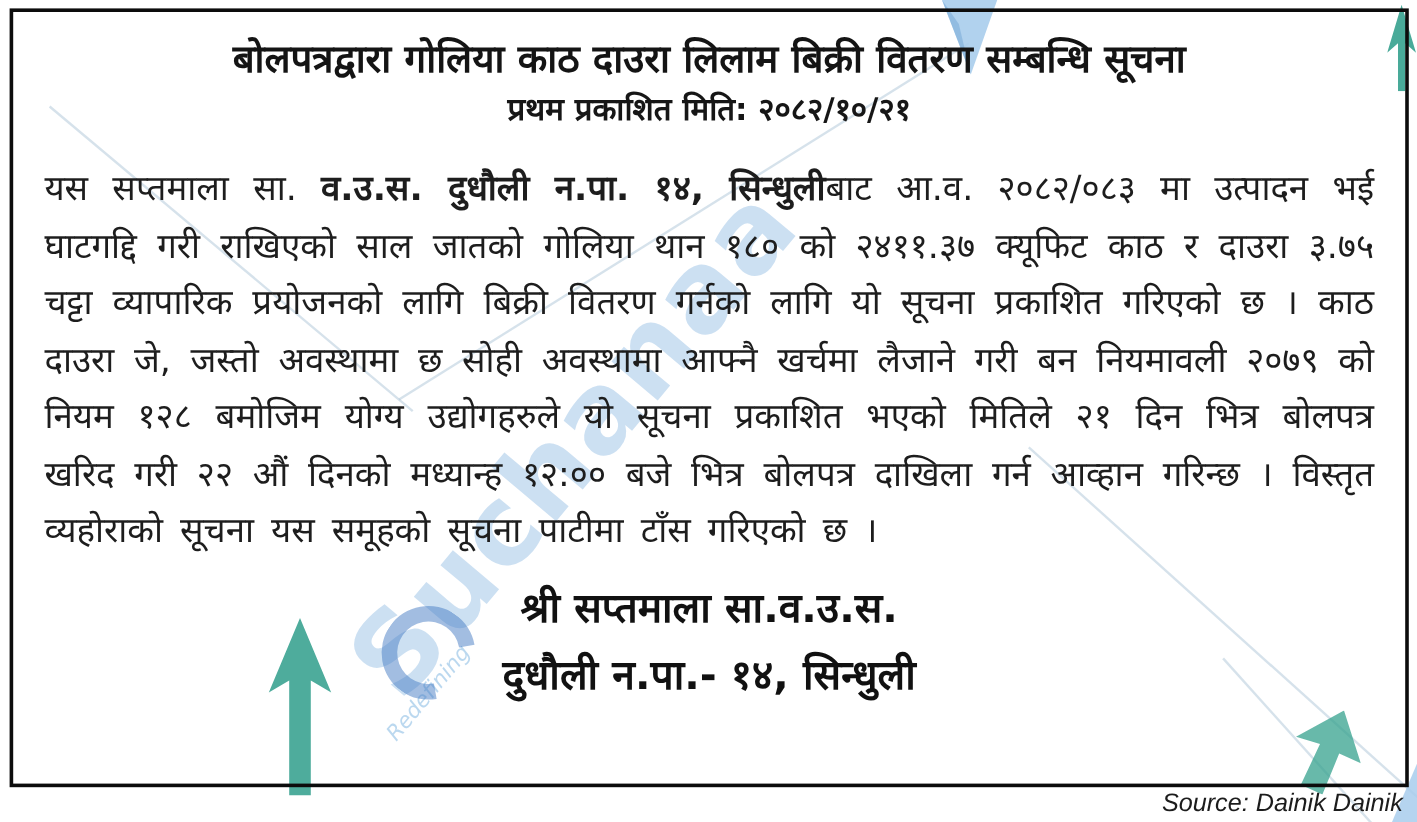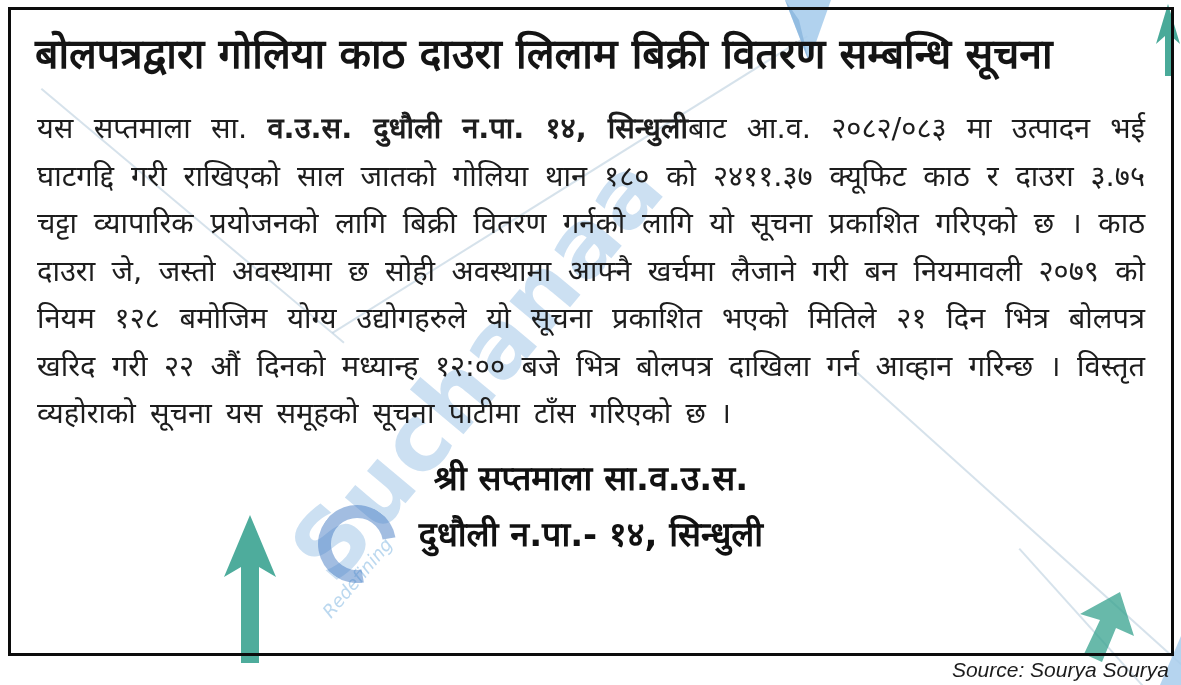--- a/index.html
+++ b/index.html
@@ -72,21 +72,22 @@
     top: 7px;
     width: 1166px;
     height: 649px;
     box-sizing: border-box;
     border: 3px solid #0c0c0c;
     padding: 14px 24px 0 24px;
     z-index: 2;
   }
   .title {
     margin: 6px 0 0 0;
-    font-size: 41px;
+    text-align: center;
+    font-size: 32px;
     font-weight: 700;
     color: #141414;
     line-height: 1.2;
   }
   .published {
     text-align: center;
     font-size: 26px;
     font-weight: 700;
     color: #161616;
     margin-top: 4px;
@@ -152,21 +153,22 @@
       <polygon points="48,0 62,44 44,36 30,70 12,62 28,28 8,22" fill="rgba(53,161,142,0.75)"></polygon>
     </svg>
 
     <svg class="wm-arrow" style="left:1160px; top:636px;" width="21" height="49">
       <polygon points="21,0 21,49 0,49" fill="rgba(168,205,236,0.85)"></polygon>
     </svg>
   </div>
 
   <div class="notice-box">
     <h1 class="title">बोलपत्रद्वारा गोलिया काठ दाउरा लिलाम बिक्री वितरण सम्बन्धि सूचना</h1>
+    <div class="published">प्रथम प्रकाशित मिति: २०८२/१०/२१</div>
     <p class="body-text"><span>यस सप्तमाला सा. </span><span style="font-weight: 700;">व.उ.स. दुधौली न.पा. १४, सिन्धुली</span><span>बाट आ.व. २०८२/०८३ मा उत्पादन भई घाटगद्दि गरी राखिएको साल जातको गोलिया थान १८० को २४११.३७ क्यूफिट काठ र दाउरा ३.७५ चट्टा व्यापारिक प्रयोजनको लागि बिक्री वितरण गर्नको लागि यो सूचना प्रकाशित गरिएको छ । काठ दाउरा जे, जस्तो अवस्थामा छ सोही अवस्थामा आफ्नै खर्चमा लैजाने गरी बन नियमावली २०७९ को नियम १२८ बमोजिम योग्य उद्योगहरुले यो सूचना प्रकाशित भएको मितिले २१ दिन भित्र बोलपत्र खरिद गरी २२ औं दिनको मध्यान्ह १२:०० बजे भित्र बोलपत्र दाखिला गर्न आव्हान गरिन्छ । विस्तृत व्यहोराको सूचना यस समूहको सूचना पाटीमा टाँस गरिएको छ ।</span></p>
     <div class="signature">
       <div class="sig-line1">श्री सप्तमाला सा.व.उ.स.</div>
       <div class="sig-line2">दुधौली न.पा.- १४, सिन्धुली</div>
     </div>
   </div>
 
-  <div class="source">Source: Sourya Sourya</div>
+  <div class="source">Source: Dainik Dainik</div>
 </div>
 
 </body></html>

